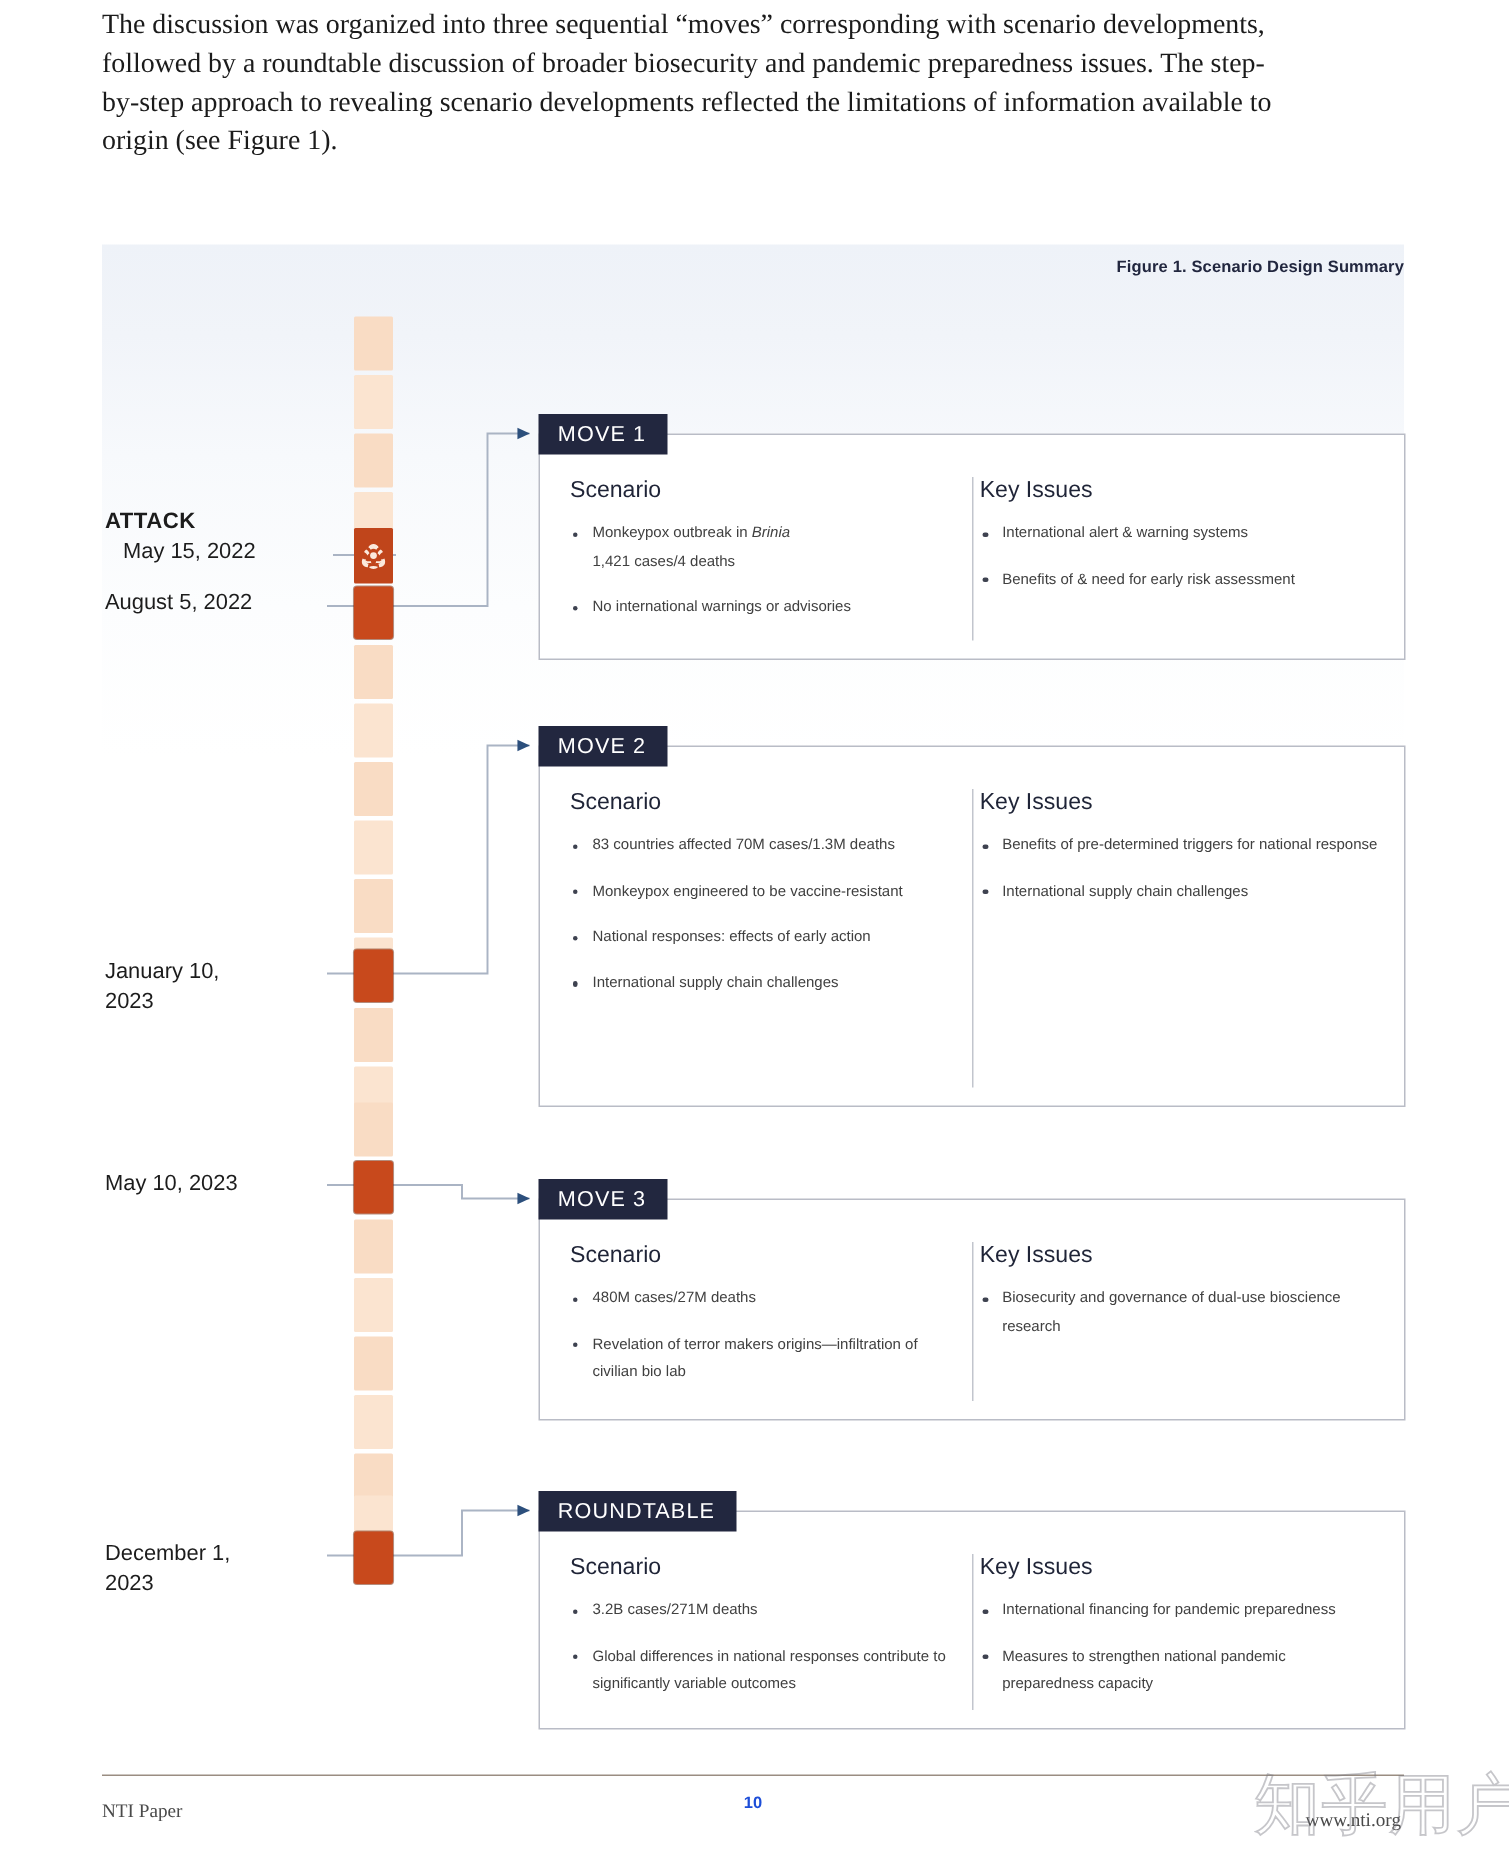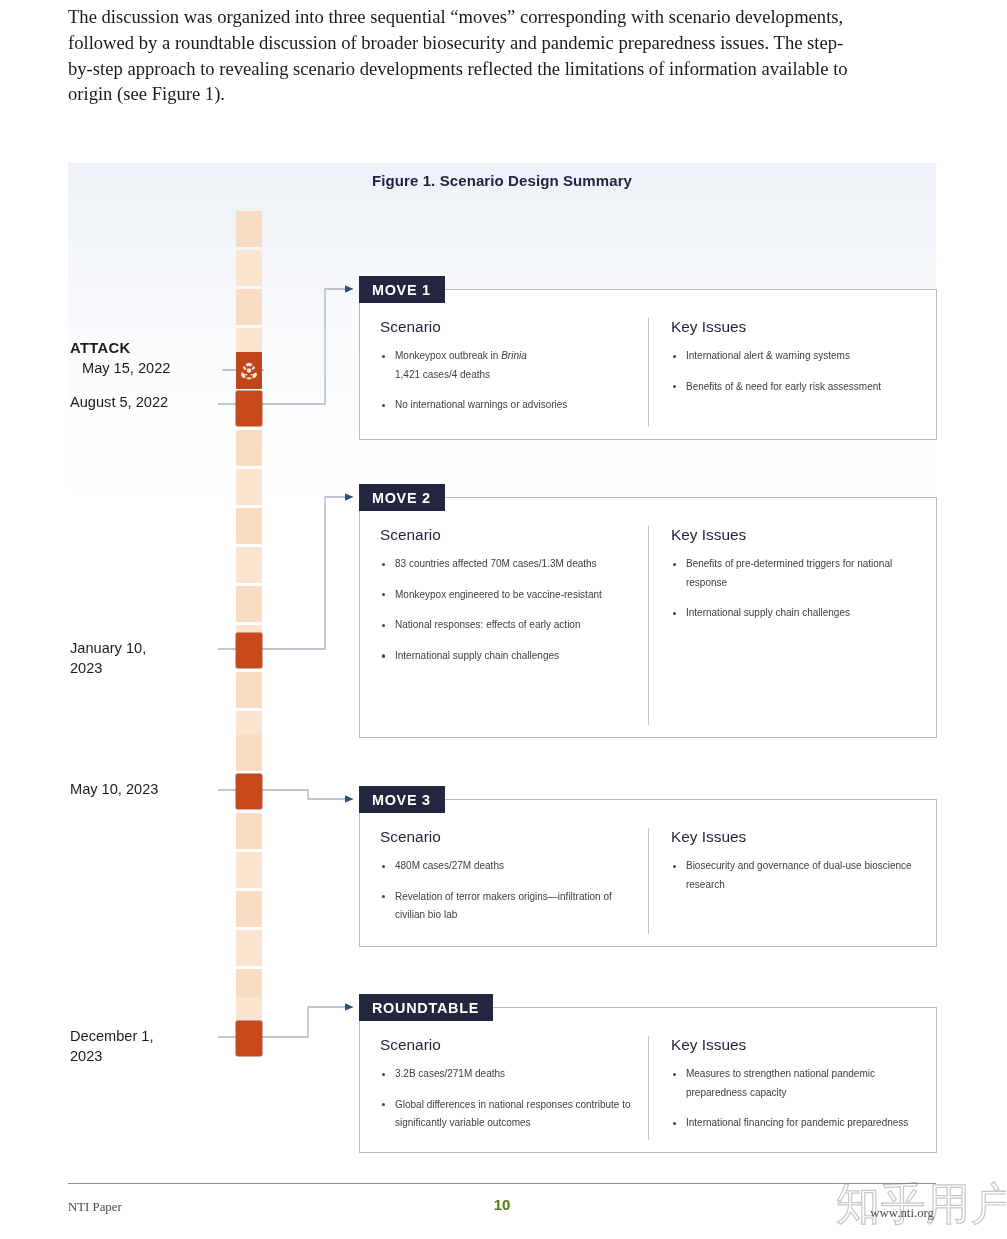--- a/index.html
+++ b/index.html
@@ -52,22 +52,22 @@
         #fcfdfe 24%,
         #ffffff 34%,
         #ffffff 100%);
   }
 
   #figure-title {
     position: absolute;
     left: 0;
     top: 9px;
     width: 868px;
-    text-align: center;
-    font-size: 15px;
+    text-align: right;
+    font-size: 11px;
     font-weight: bold;
     color: #22273f;
     letter-spacing: 0.1px;
   }
 
   
   #timeline {
     position: absolute;
     left: 168px;
     top: 48px;
@@ -130,37 +130,37 @@
     background: #ffffff;
   }
   .card-header {
     position: absolute;
     left: -1.1px;
     top: -14px;
     height: 27px;
     background: #22273f;
     color: #ffffff;
     font-size: 14.4px;
-    font-weight: bold;
+    font-weight: normal;
     letter-spacing: 0.75px;
     display: flex;
     align-items: center;
     padding: 0 14px 0 13px;
   }
   .card-body {
     display: flex;
     padding: 28px 0 12px 0;
     height: 100%;
   }
   .col {
     position: relative;
     padding: 0 16px 0 20px;
   }
   .col.left  { width: 292px; }
-  .col.right { width: 292px; border-left: 1.1px solid #c2c5cd; padding-left: 22px; }
+  .col.right { width: 292px; border-left: 1.1px solid #c2c5cd; padding-left: 4px; }
   .col-title {
     font-size: 15.4px;
     color: #1f2437;
     margin: 0 0 11px 0;
     font-weight: normal;
   }
   ul.bullets {
     margin: 0;
     padding: 0;
     list-style: none;
@@ -199,21 +199,21 @@
     position: absolute;
     left: 68px;
     top: 1196px;
     width: 868px;
     height: 22px;
     font-size: 12.8px;
     color: #4a4a4a;
     font-family: "Liberation Serif", serif;
   }
   #footer-left   { position: absolute; left: 0;   top: 4px; }
-  #footer-center { position: absolute; left: 0; top: 0; width: 868px; text-align: center; font-weight: bold; color: #4d7c0f; font-family: "Liberation Sans", sans-serif; font-size: 15px; }
+  #footer-center { position: absolute; left: 0; top: 0; width: 868px; text-align: center; font-weight: bold; color: #1d4ed8; font-family: "Liberation Sans", sans-serif; font-size: 11px; }
   #footer-right  { position: absolute; right: 2px; top: 0; margin-top: 10px; }
 
   
   #watermark {
     position: absolute;
     left: 836px;
     top: 1176px;
     width: 170px;
     height: 60px;
     font-size: 44px;
@@ -389,22 +389,22 @@
         <div class="col left">
           <div class="col-title">Scenario</div>
           <ul class="bullets">
             <li>3.2B cases/271M deaths</li>
             <li>Global differences in national responses contribute to significantly variable outcomes</li>
           </ul>
         </div>
         <div class="col right">
           <div class="col-title">Key Issues</div>
           <ul class="bullets">
+            <li>International financing for pandemic preparedness</li>
             <li>Measures to strengthen national pandemic preparedness capacity</li>
-            <li>International financing for pandemic preparedness</li>
           </ul>
         </div>
       </div>
     </div>
 
   </div>
 
   <div id="footer-rule"></div>
   <div id="footer">
     <div id="footer-left">NTI Paper</div>

